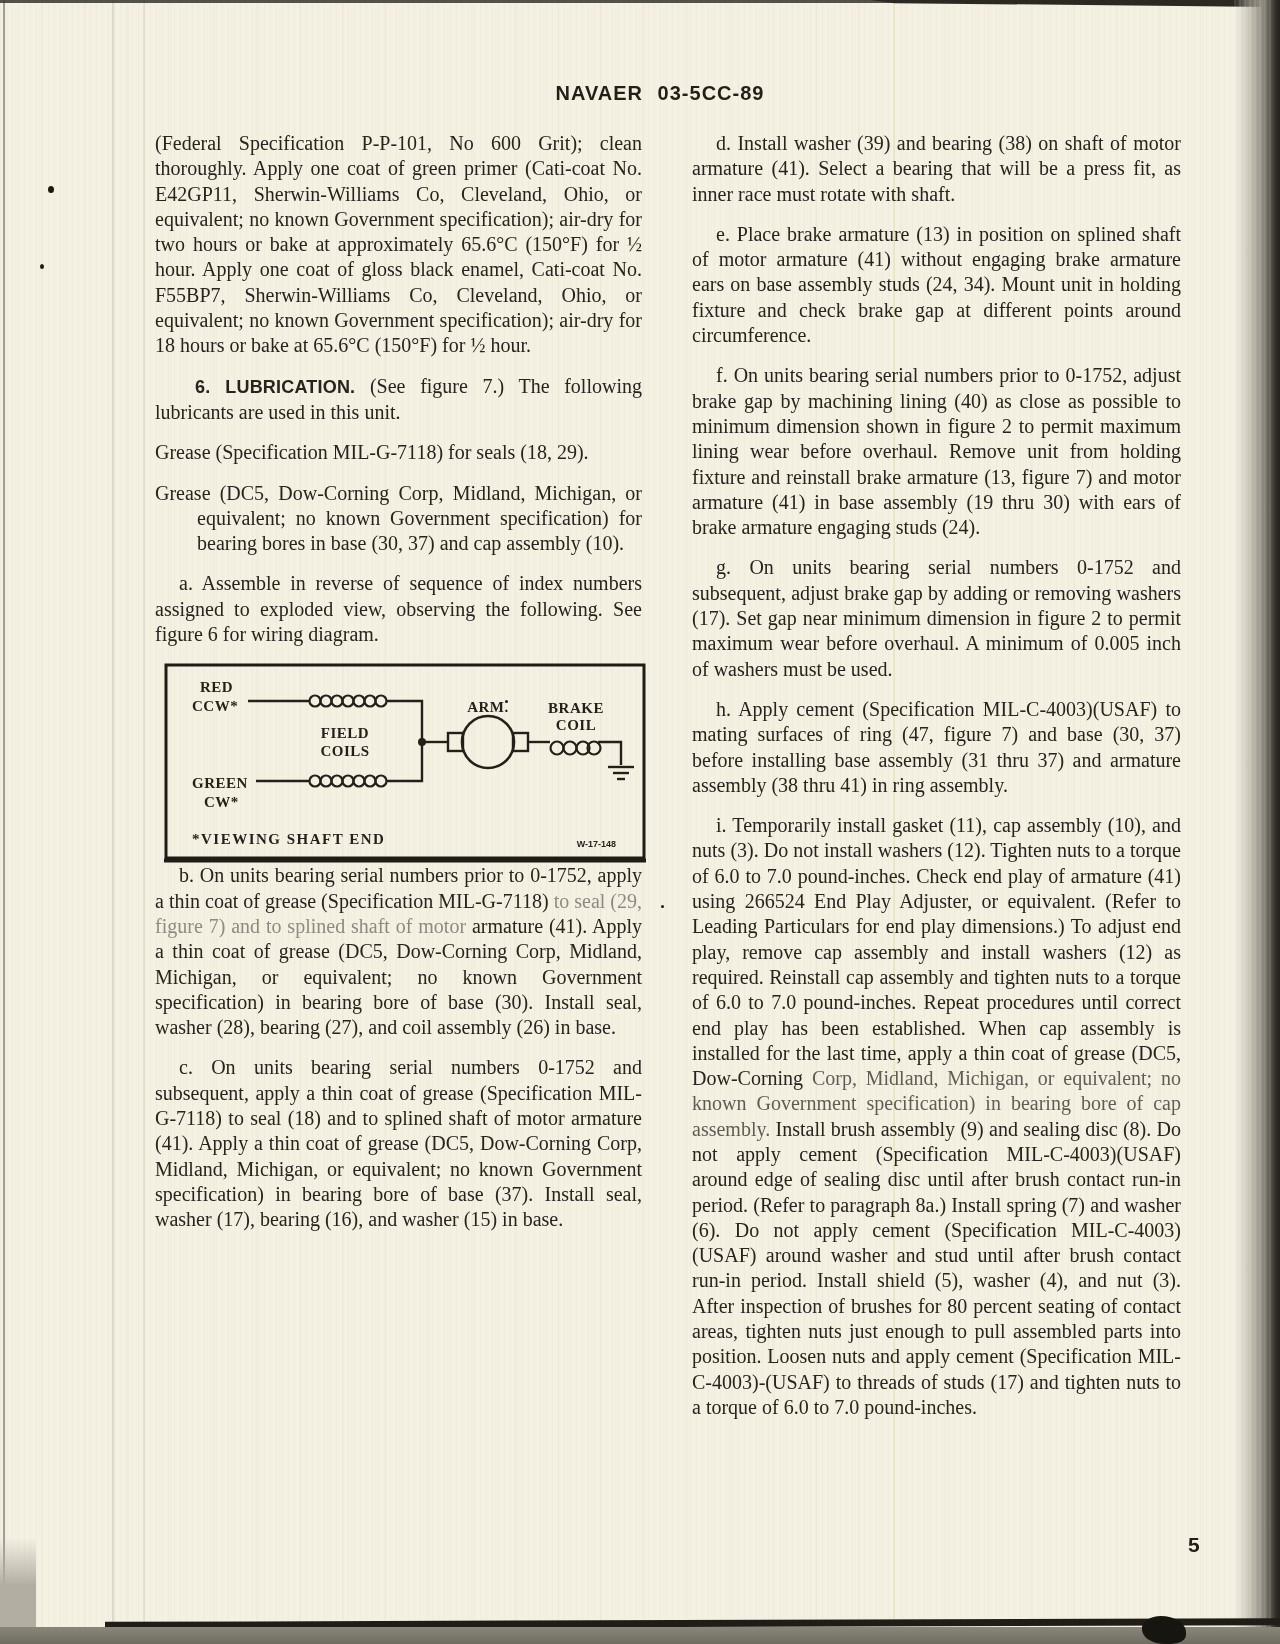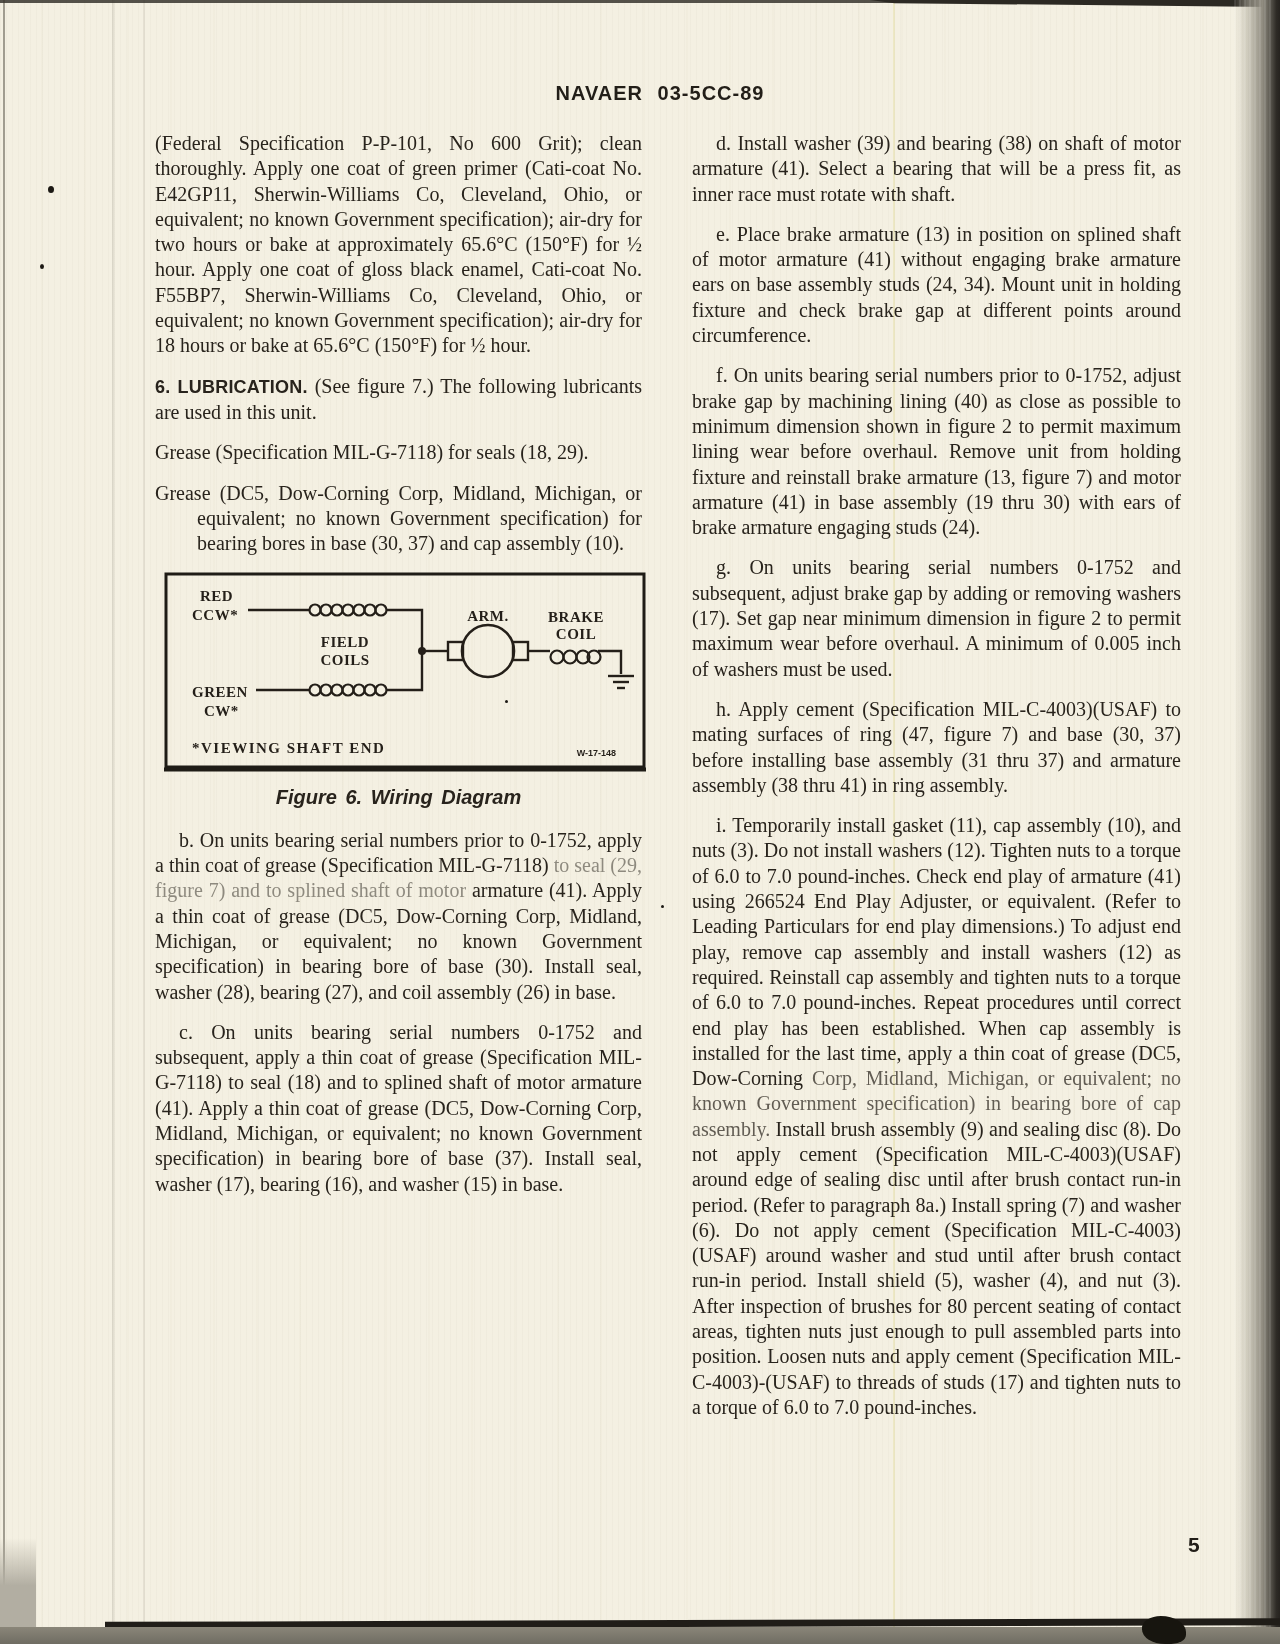--- a/index.html
+++ b/index.html
@@ -44,21 +44,21 @@
     font-family:"Liberation Sans", sans-serif;font-weight:700;font-size:20px;
     letter-spacing:1px;word-spacing:8px;color:#221e18;margin-top:25px;
   }
   .col{position:absolute;top:131px;text-align:justify;font-size:20px;line-height:25.3px;}
   .col-left{left:155px;width:487px;}
   .col-right{left:692px;width:489px;}
   .col p{margin:0 0 15px 0;}
   p.indent{text-indent:24px;}
   p.heading{margin-top:9px;}
   p.hang{padding-left:42px;text-indent:-42px;}
-  .b{font-family:"Liberation Sans",sans-serif;font-weight:700;font-size:18px;letter-spacing:.2px;}
+  .b{font-family:"Liberation Sans",sans-serif;font-weight:700;font-size:18px;letter-spacing:.2px;margin-left:40px;}
   .i{}
   .dim{color:rgba(40,35,28,.5);filter:blur(.4px);}
   .dim2{color:rgba(40,35,28,.72);filter:blur(.3px);}
 
   .figure{margin:16px 0 0 9px;}
   .figure svg{display:block;}
   .fig-label{font-family:"Liberation Serif",serif;font-weight:700;font-size:15px;
     fill:#241f19;letter-spacing:.5px;}
   .fig-small{font-family:"Liberation Sans",sans-serif;font-weight:700;font-size:9px;fill:#241f19;}
   .fig-foot{letter-spacing:1.5px;}
@@ -92,20 +92,21 @@
   <div class="speck" style="left:661px;top:905px;width:3px;height:3px;"></div>
   <div class="speck" style="left:505px;top:700px;width:3px;height:3px;"></div>
 
   <div class="header">NAVAER 03-5CC-89</div>
 
   <div class="col col-left">
     <p><span>(Federal Specification P-P-101, No 600 Grit); clean thoroughly. Apply one coat of green primer (Cati-coat No. E42GP11, Sherwin-Williams Co, Cleveland, Ohio, or equivalent; no known Government specification); air-dry for two hours or bake at approximately 65.6°C (150°F) for ½ hour. Apply one coat of gloss black enamel, Cati-coat No. F55BP7, Sherwin-Williams Co, Cleveland, Ohio, or equivalent; no known Government specification); air-dry for 18 hours or bake at 65.6°C (150°F) for ½ hour.</span></p>
     <p class="heading"><span class="b">6. LUBRICATION.</span><span> (See figure 7.) The following lubricants are used in this unit.</span></p>
     <p class="hang"><span>Grease (Specification MIL-G-7118) for seals (18, 29).</span></p>
     <p class="hang"><span>Grease (DC5, Dow-Corning Corp, Midland, Michigan, or equivalent; no known Government specification) for bearing bores in base (30, 37) and cap assembly (10).</span></p>
+    <p class="indent"><span>a. Assemble in reverse of sequence of index numbers assigned to exploded view, observing the following. See figure 6 for wiring diagram.</span></p>
 
     <div class="figure">
       <svg width="482" height="200" viewBox="0 0 482 200">
 
         <rect x="2" y="2" width="478" height="193" fill="none" stroke="#1f1c16" stroke-width="3"></rect>
         <line x1="0" y1="197.5" x2="482" y2="197.5" stroke="#1f1c16" stroke-width="4"></line>
 
         <g stroke="#241f19" stroke-width="2.4" fill="none">
           <path d="M84,38 H146"></path>
           <path d="M223,38 H258 V118 H223"></path>
@@ -155,21 +156,20 @@
         <text class="fig-label" x="181" y="93" text-anchor="middle">COILS</text>
         <text class="fig-label" x="28" y="125">GREEN</text>
         <text class="fig-label" x="40" y="144">CW*</text>
         <text class="fig-label" x="324" y="49" text-anchor="middle">ARM.</text>
         <text class="fig-label" x="412" y="50" text-anchor="middle">BRAKE</text>
         <text class="fig-label" x="412" y="67" text-anchor="middle">COIL</text>
         <text class="fig-label fig-foot" x="28" y="181">*VIEWING SHAFT END</text>
         <text class="fig-small" x="452" y="184" text-anchor="end">W-17-148</text>
       </svg>
     </div>
-    <p class="caption">Figure 6. Wiring Diagram</p>
 
     <p class="indent"><span>b. On units bearing </span><span class="i">serial numbers prior to 0-1752,</span><span> apply a thin coat of grease (Specification MIL-G-7118) </span><span class="dim">to seal (29, figure 7) and to splined shaft of motor </span><span>armature (41). Apply a thin coat of grease (DC5, Dow-Corning Corp, Midland, Michigan, or equivalent; no known Government specification) in bearing bore of base (30). Install seal, washer (28), bearing (27), and coil assembly (26) in base.</span></p>
     <p class="indent"><span>c. On units bearing </span><span class="i">serial numbers 0-1752 and subsequent,</span><span> apply a thin coat of grease (Specification MIL-G-7118) to seal (18) and to splined shaft of motor armature (41). Apply a thin coat of grease (DC5, Dow-Corning Corp, Midland, Michigan, or equivalent; no known Government specification) in bearing bore of base (37). Install seal, washer (17), bearing (16), and washer (15) in base.</span></p>
   </div>
 
   <div class="col col-right">
     <p class="indent"><span>d. Install washer (39) and bearing (38) on shaft of motor armature (41). Select a bearing that will be a press fit, as inner race must rotate with shaft.</span></p>
     <p class="indent"><span>e. Place brake armature (13) in position on splined shaft of motor armature (41) without engaging brake armature ears on base assembly studs (24, 34). Mount unit in holding fixture and check brake gap at different points around circumference.</span></p>
     <p class="indent"><span>f. On units bearing </span><span class="i">serial numbers prior to 0-1752,</span><span> adjust brake gap by machining lining (40) as close as possible to minimum dimension shown in figure 2 to permit maximum lining wear before overhaul. Remove unit from holding fixture and reinstall brake armature (13, figure 7) and motor armature (41) in base assembly (19 thru 30) with ears of brake armature engaging studs (24).</span></p>
     <p class="indent"><span>g. On units bearing </span><span class="i">serial numbers 0-1752 and subsequent,</span><span> adjust brake gap by adding or removing washers (17). Set gap near minimum dimension in figure 2 to permit maximum wear before overhaul. A minimum of 0.005 inch of washers must be used.</span></p>

